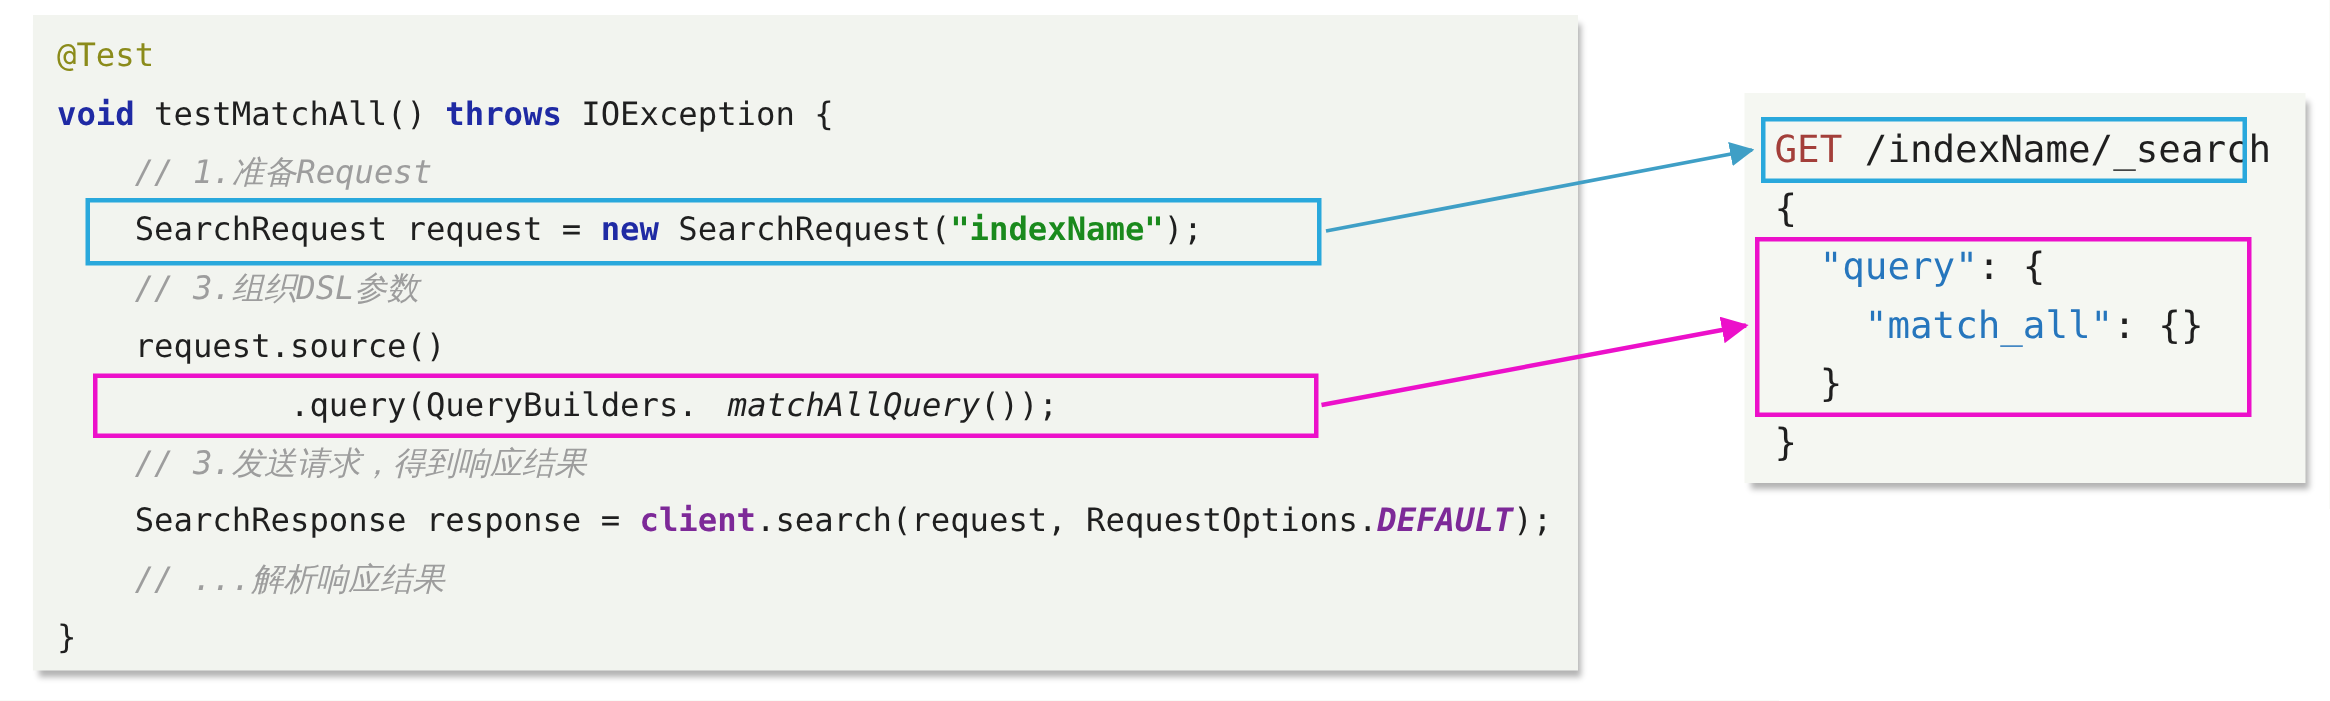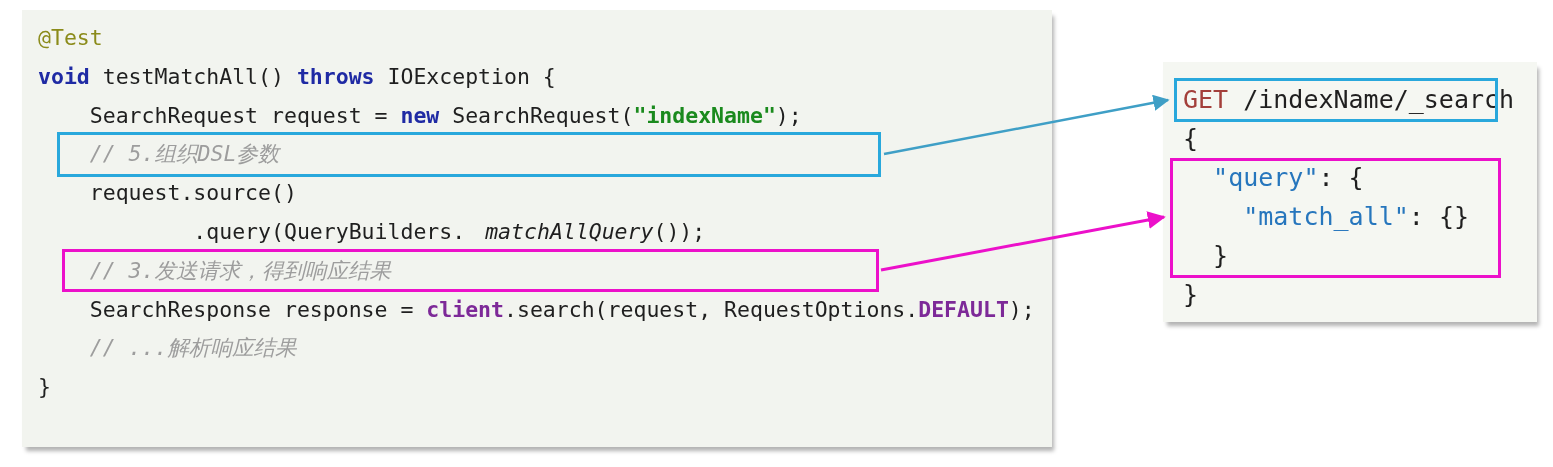--- a/index.html
+++ b/index.html
@@ -22,21 +22,21 @@
   .dsl-panel{
     left:1163px;top:62px;width:374px;height:260px;background:var(--dsl-panel-bg,#f5f7f2);
     padding:18px 0 0 20px;box-sizing:border-box;font-size:25px;line-height:39px;
   }
   .code-line{white-space:pre;color:#1f1f1f;}
   .kw{color:var(--keyword-blue,#1f2aa4);font-weight:bold;}
   .ann{color:var(--annotation-olive,#8b8b1a);text-align:right;}
   .cmt{color:var(--comment-gray,#9d9d9d);font-style:italic;}
   .str{color:var(--string-green,#1a8a1d);font-weight:bold;}
   .fld{color:var(--member-purple,#7d2998);font-weight:bold;text-align:right;}
-  .cnst{color:var(--member-purple,#7d2998);font-weight:bold;}
+  .cnst{color:var(--member-purple,#7d2998);font-weight:bold;font-style:italic;}
   .itl{font-style:italic;margin-left:20px;}
   .http{color:var(--http-method-red,#a33f3a);}
   .jkey{color:var(--json-key-blue,#2676bd);}
   .hl-box{position:absolute;box-sizing:border-box;z-index:5;background:transparent;}
   .hl-blue{border:3px solid var(--highlight-blue,#29a8dc);}
   .hl-magenta{border:3px solid var(--highlight-magenta,#ec10ca);}
   .box-java-request{left:57px;top:132px;width:824px;height:45px;}
   .box-java-query{left:62px;top:249px;width:817px;height:43px;}
   .box-dsl-get{left:1174px;top:78px;width:324px;height:44px;}
   .box-dsl-query{left:1170px;top:158px;width:331px;height:120px;}
@@ -45,22 +45,23 @@
   .arrow-magenta-line{stroke:var(--arrow-magenta,#ec10ca);stroke-width:3;fill:none;}
   #ah-blue path{fill:var(--arrow-blue,#3f9fc6);}
   #ah-magenta path{fill:var(--arrow-magenta,#ec10ca);}
 </style>
 </head>
 <body>
 
 <div class="panel java-panel">
   <div class="code-line"><span class="ann">@Test</span></div>
   <div class="code-line"><span class="kw">void</span><span> testMatchAll() </span><span class="kw">throws</span><span> IOException {</span></div>
+  <div class="code-line"><span class="cmt">    // 1.准备Request</span></div>
   <div class="code-line"><span>    SearchRequest request = </span><span class="kw">new</span><span> SearchRequest(</span><span class="str">"indexName"</span><span>);</span></div>
-  <div class="code-line"><span class="cmt">    // 5.组织DSL参数</span></div>
+  <div class="code-line"><span class="cmt">    // 3.组织DSL参数</span></div>
   <div class="code-line"><span>    request.source()</span></div>
   <div class="code-line"><span>            .query(QueryBuilders.</span><span class="itl">matchAllQuery</span><span>());</span></div>
   <div class="code-line"><span class="cmt">    // 3.发送请求，得到响应结果</span></div>
   <div class="code-line"><span>    SearchResponse response = </span><span class="fld">client</span><span>.search(request, RequestOptions.</span><span class="cnst">DEFAULT</span><span>);</span></div>
   <div class="code-line"><span class="cmt">    // ...解析响应结果</span></div>
   <div class="code-line"><span>}</span></div>
 </div>
 
 <div class="panel dsl-panel">
   <div class="code-line"><span class="http">GET</span><span> /indexName/_search</span></div>

